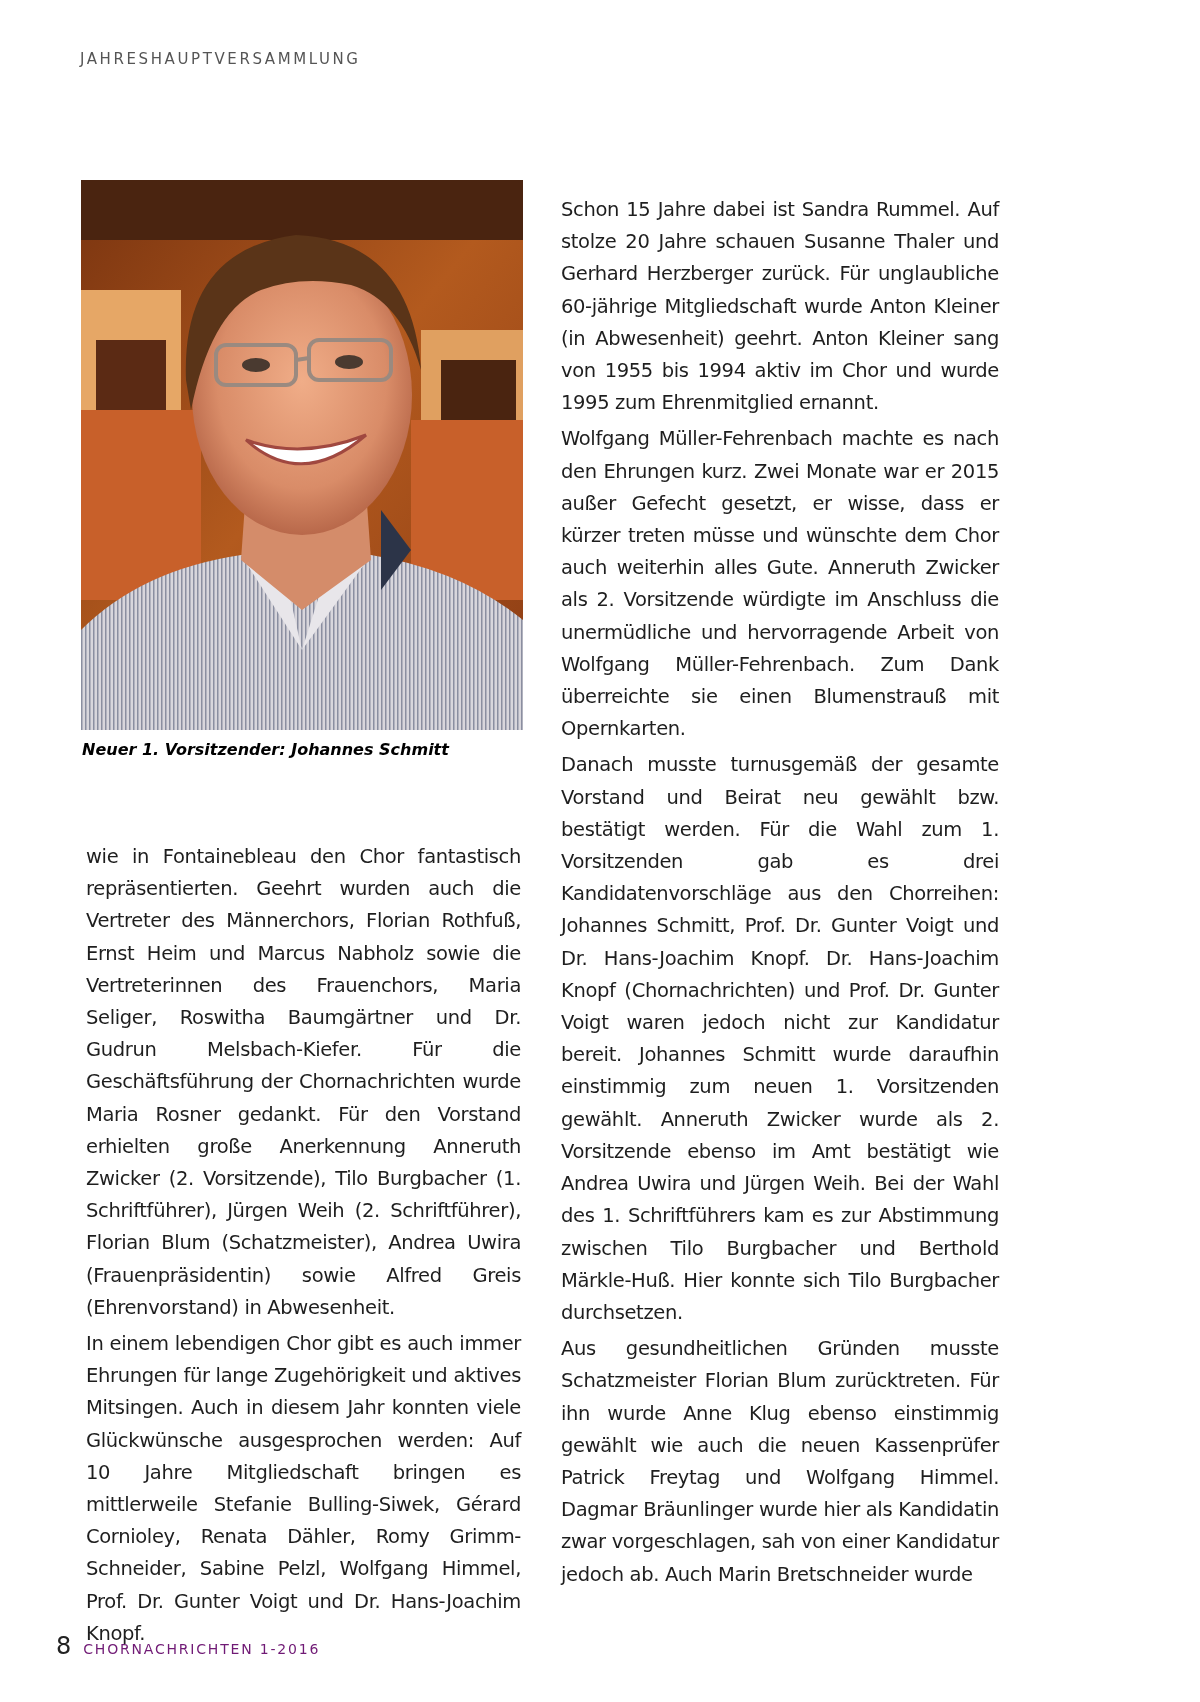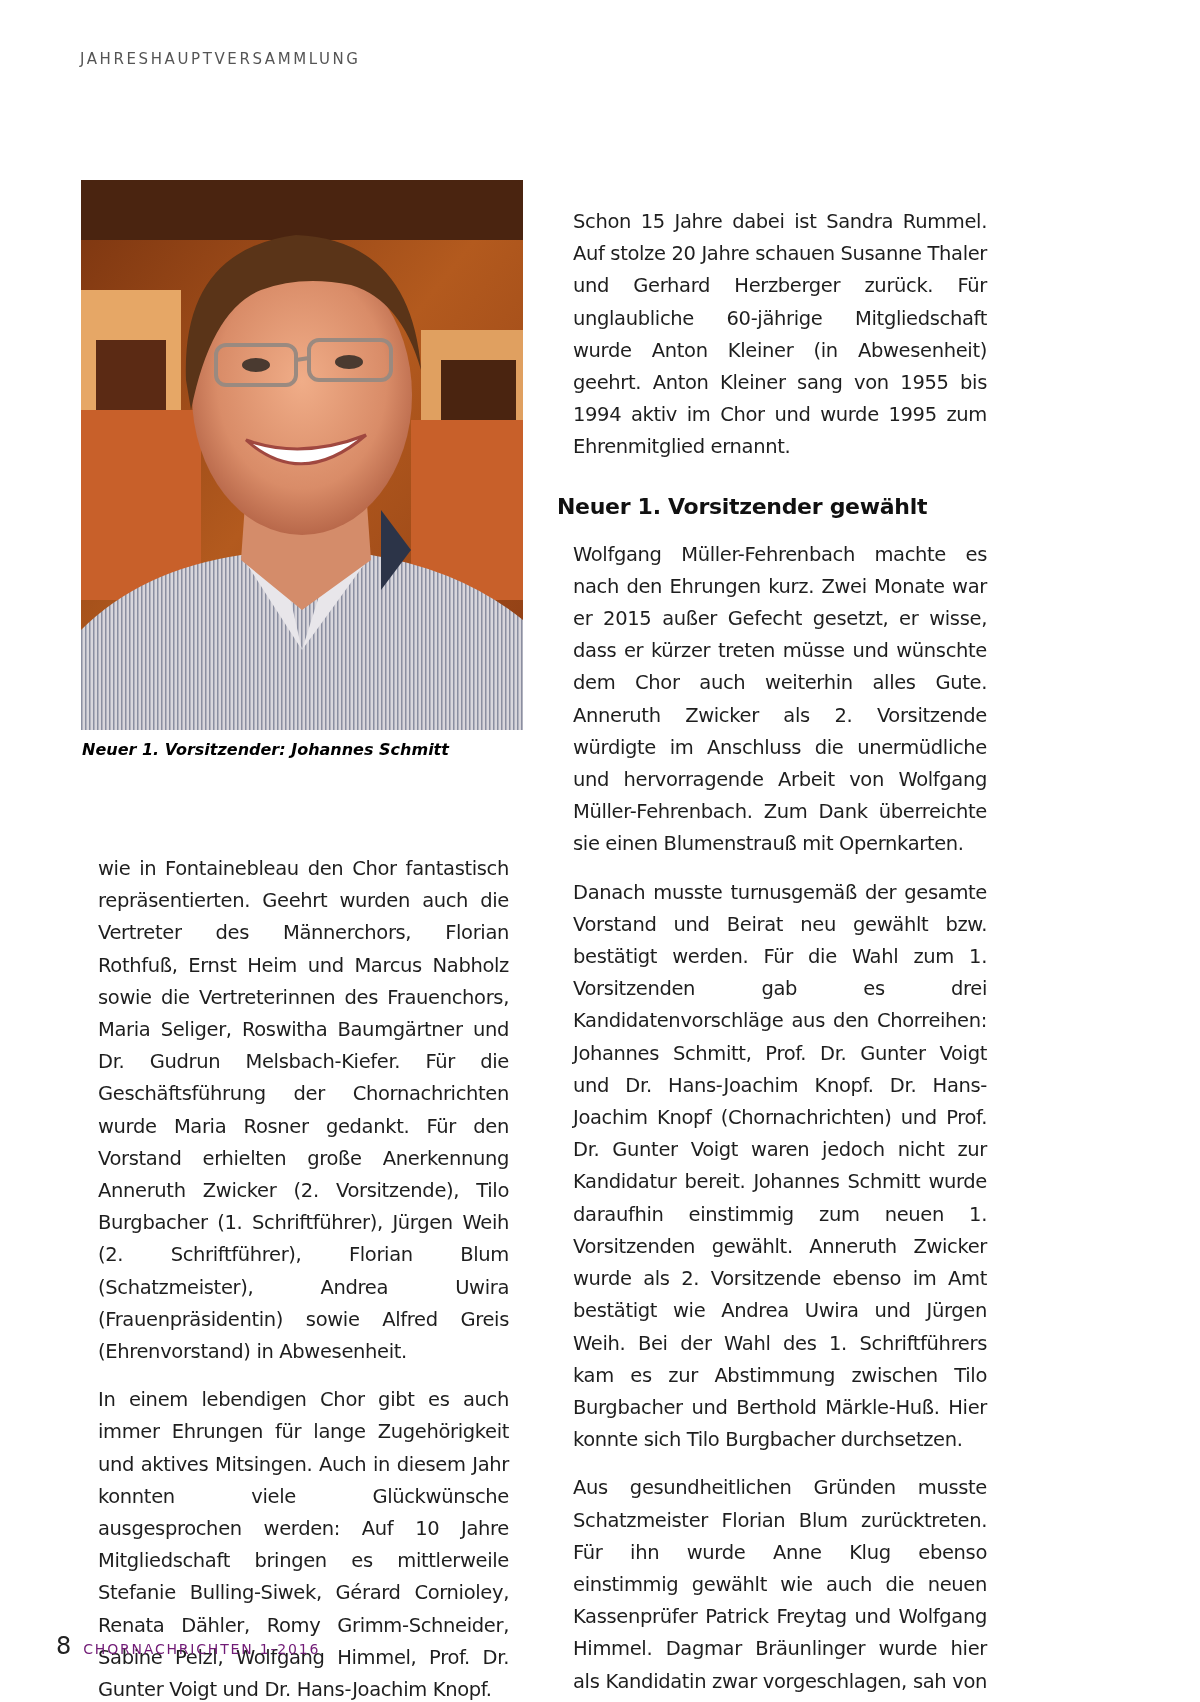--- a/index.html
+++ b/index.html
@@ -5,21 +5,21 @@
   html, body { margin: 0; padding: 0; background: #ffffff; }
   body { width: 1200px; height: 1702px; position: relative; overflow: hidden;
          font-family: "DejaVu Sans", sans-serif; color: #1a1a1a; }
   .header { position: absolute; left: 80px; top: 50px; font-size: 15px; letter-spacing: 2.6px;
             color: #555; font-family: "DejaVu Sans", sans-serif; }
   .photo { position: absolute; left: 81px; top: 180px; width: 442px; height: 550px; overflow: hidden; }
   .caption { position: absolute; left: 82px; top: 740px; font-size: 16px; font-style: italic; font-weight: bold;
              color: #000000; font-family: "DejaVu Sans", sans-serif; }
   .col { position: absolute; font-size: 19.5px; line-height: 32.2px; text-align: justify;
          font-family: "DejaVu Sans", sans-serif; color: #1e1e1e; letter-spacing: -0.35px; }
-  .col p { margin: 16px; }
+  .col p { margin: 4px; }
   .col-left { left: 82px; top: 837px; width: 443px; }
   .col-right { left: 557px; top: 190px; width: 446px; }
   .col-right h2 { font-size: 22px; font-weight: bold; margin: 27px 0 0 0; line-height: 32px; letter-spacing: -0.3px; color: #111; }
   .footer { position: absolute; left: 56px; top: 1632px; display: flex; align-items: baseline; gap: 12px; }
   .page-number { font-size: 24px; color: #222; }
   .footer-title { font-size: 14px; letter-spacing: 1.8px; color: #701a75; }
 </style>
 </head>
 <body>
 
@@ -69,21 +69,20 @@
 
 <div class="caption">Neuer 1. Vorsitzender: Johannes Schmitt</div>
 
 <div class="col col-left">
   <p>wie in Fontainebleau den Chor fantastisch repräsentierten. Geehrt wurden auch die Vertreter des Männerchors, Florian Rothfuß, Ernst Heim und Marcus Nabholz sowie die Vertreterinnen des Frauenchors, Maria Seliger, Roswitha Baumgärtner und Dr. Gudrun Melsbach-Kiefer. Für die Geschäftsführung der Chornachrichten wurde Maria Rosner gedankt. Für den Vorstand erhielten große Anerkennung Anneruth Zwicker (2. Vorsitzende), Tilo Burgbacher (1. Schriftführer), Jürgen Weih (2. Schriftführer), Florian Blum (Schatzmeister), Andrea Uwira (Frauenpräsidentin) sowie Alfred Greis (Ehrenvorstand) in Abwesenheit.</p>
   <p>In einem lebendigen Chor gibt es auch immer Ehrungen für lange Zugehörigkeit und aktives Mitsingen. Auch in diesem Jahr konnten viele Glückwünsche ausgesprochen werden: Auf 10 Jahre Mitgliedschaft bringen es mittlerweile Stefanie Bulling-Siwek, Gérard Cornioley, Renata Dähler, Romy Grimm-Schneider, Sabine Pelzl, Wolfgang Himmel, Prof. Dr. Gunter Voigt und Dr. Hans-Joachim Knopf.</p>
 </div>
 
 <div class="col col-right">
   <p>Schon 15 Jahre dabei ist Sandra Rummel. Auf stolze 20 Jahre schauen Susanne Thaler und Gerhard Herzberger zurück. Für unglaubliche 60-jährige Mitgliedschaft wurde Anton Kleiner (in Abwesenheit) geehrt. Anton Kleiner sang von 1955 bis 1994 aktiv im Chor und wurde 1995 zum Ehrenmitglied ernannt.</p>
-  <h2>Neuer 1. Vorsitzender gewählt</h2>
   <p>Wolfgang Müller-Fehrenbach machte es nach den Ehrungen kurz. Zwei Monate war er 2015 außer Gefecht gesetzt, er wisse, dass er kürzer treten müsse und wünschte dem Chor auch weiterhin alles Gute. Anneruth Zwicker als 2. Vorsitzende würdigte im Anschluss die unermüdliche und hervorragende Arbeit von Wolfgang Müller-Fehrenbach. Zum Dank überreichte sie einen Blumenstrauß mit Opernkarten.</p>
   <p>Danach musste turnusgemäß der gesamte Vorstand und Beirat neu gewählt bzw. bestätigt werden. Für die Wahl zum 1. Vorsitzenden gab es drei Kandidatenvorschläge aus den Chorreihen: Johannes Schmitt, Prof. Dr. Gunter Voigt und Dr. Hans-Joachim Knopf. Dr. Hans-Joachim Knopf (Chornachrichten) und Prof. Dr. Gunter Voigt waren jedoch nicht zur Kandidatur bereit. Johannes Schmitt wurde daraufhin einstimmig zum neuen 1. Vorsitzenden gewählt. Anneruth Zwicker wurde als 2. Vorsitzende ebenso im Amt bestätigt wie Andrea Uwira und Jürgen Weih. Bei der Wahl des 1. Schriftführers kam es zur Abstimmung zwischen Tilo Burgbacher und Berthold Märkle-Huß. Hier konnte sich Tilo Burgbacher durchsetzen.</p>
   <p>Aus gesundheitlichen Gründen musste Schatzmeister Florian Blum zurücktreten. Für ihn wurde Anne Klug ebenso einstimmig gewählt wie auch die neuen Kassenprüfer Patrick Freytag und Wolfgang Himmel. Dagmar Bräunlinger wurde hier als Kandidatin zwar vorgeschlagen, sah von einer Kandidatur jedoch ab. Auch Marin Bretschneider wurde</p>
 </div>
 
 <div class="footer">
   <span class="page-number">8</span>
   <span class="footer-title">CHORNACHRICHTEN 1-2016</span>
 </div>
 

